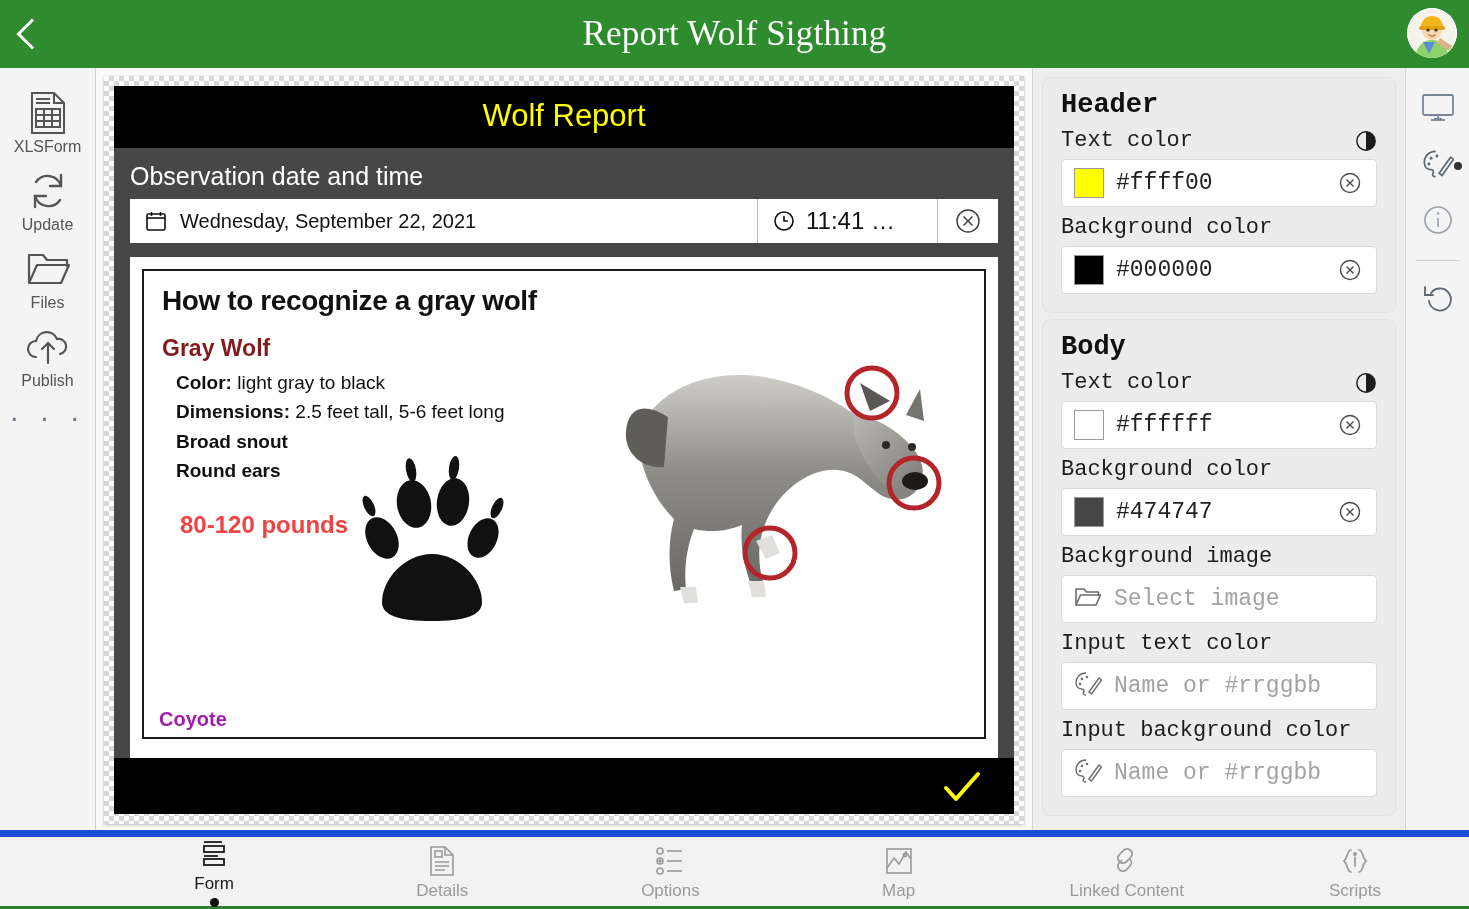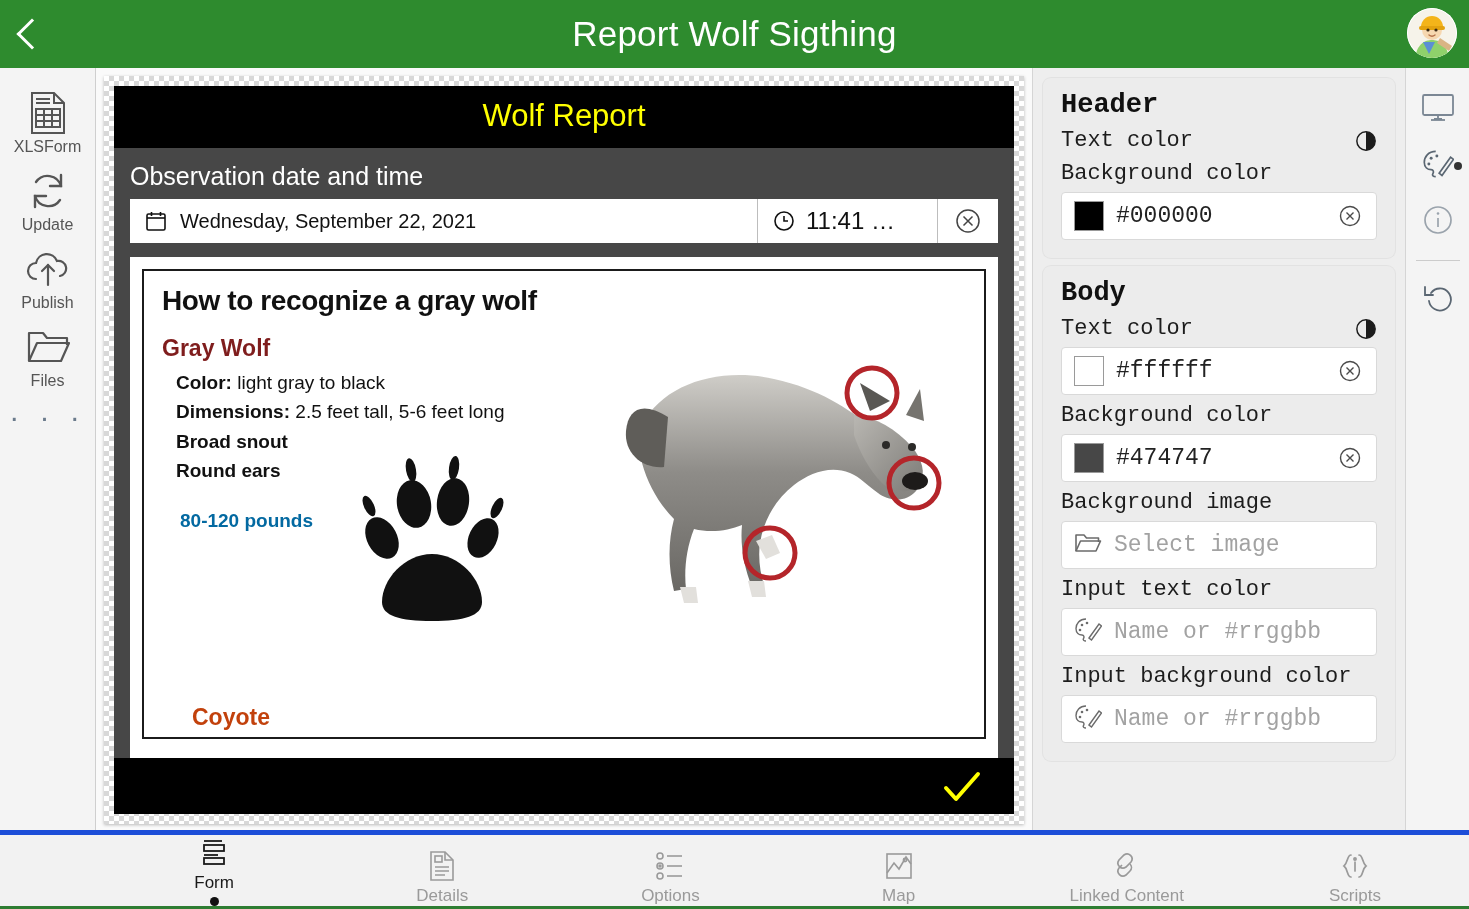--- a/index.html
+++ b/index.html
@@ -19,20 +19,21 @@
   .back-btn {
     width: 56px; height: 68px; display:flex; align-items:center; justify-content:center;
     cursor: pointer;
   }
   .back-chevron { width: 22px; height: 22px; border-left: 3px solid #fff; border-bottom: 3px solid #fff;
     transform: rotate(45deg); margin-left: 8px; }
   .app-title {
     position: absolute; left: 0; right: 0; text-align: center;
     color: #ffffff; font-size: 35px; font-weight: 400; letter-spacing: .2px;
     pointer-events: none;
+    font-family: Liberation Serif, serif;
   }
   .avatar {
     position: absolute; right: 12px; top: 8px; width: 50px; height: 50px;
     border-radius: 50%; overflow: hidden; background: #ffffff; cursor: pointer;
   }
 
   
   .body-row { flex: 1 1 auto; display: flex; min-height: 0; }
 
   
@@ -92,23 +93,23 @@
     margin: 14px 16px 0; background: #ffffff; height: 609px; position: relative; overflow: hidden;
   }
   .note-inner { position: absolute; inset: 12px 12px auto 12px; border: 2px solid #1b1b1b; height: 470px;
     padding: 14px 18px; overflow: hidden; }
   .note-title { font-size: 28px; font-weight: bold; color: #111; letter-spacing: -.4px; }
   .note-h2 { font-size: 23px; font-weight: bold; color: #7f1d1d; margin-top: 18px; }
   .note-list { margin-top: 6px; padding-left: 14px; }
   .note-li { font-size: 19px; color: #111; line-height: 1.55; }
   .note-li b { font-weight: bold; }
   .note-stats { margin-top: 20px; padding-left: 18px; }
-  .note-stats div { font-size: 19px; color: #0369a1; line-height: 1.55; font-weight: bold; }
+  .note-stats div { font-size: 24px; color: #ef4444; line-height: 1.55; font-weight: bold; }
   .note-stats .lite { font-weight: normal; }
-  .note-coyote { position: absolute; left: 48px; bottom: 6px; font-size: 23px; font-weight: bold; color: #c2410c; }
+  .note-coyote { position: absolute; left: 15px; bottom: 6px; font-size: 20px; font-weight: bold; color: #a21caf; }
 
   .wolf-art { position: absolute; right: 0px; top: 34px; width: 360px; height: 360px; }
   .paw-art { position: absolute; left: 212px; top: 175px; width: 160px; height: 175px; }
 
   .form-footer {
     background: #000000; height: 56px; flex: 0 0 56px;
     display: flex; align-items: center; justify-content: flex-end; padding-right: 28px;
   }
 
   
@@ -143,22 +144,22 @@
   }
   .tool-btn { width: 64px; height: 56px; display: flex; align-items: center; justify-content: center;
     position: relative; cursor: pointer; }
   .tool-dot { position: absolute; right: 8px; top: 24px; width: 8px; height: 8px; border-radius: 50%;
     background: #333; }
   .rail-div { width: 44px; height: 1px; background: #cccccc; margin: 10px 0; }
 
   
   .tabbar {
     height: 79px; flex: 0 0 79px; background: #f2f2f2;
-    border-top: 5px solid #1d4ed8; border-bottom: 3px solid #2e7d32;
-    display: flex; align-items: flex-end; padding-left: 100px;
+    border-top: 7px solid #1d4ed8; border-bottom: 3px solid #2e7d32;
+    display: flex; align-items: center; padding-left: 100px;
   }
   .tab {
     flex: 1 1 0; display: flex; flex-direction: column; align-items: center;
     justify-content: center; cursor: pointer; position: relative; gap: 2px;
   }
   .tab .ico { height: 36px; display: flex; align-items: center; justify-content: center; }
   .tab-label { font-size: 17px; color: #9a9a9a; }
   .tab.active .tab-label { color: #1a1a1a; }
   .tab-dot { width: 9px; height: 9px; border-radius: 50%; background: #111; margin-top: 2px; }
 </style>
@@ -213,37 +214,37 @@
             <path d="M9 27 A14 14 0 0 0 34 31"></path>
             <path d="M35 6 v11 h-11"></path>
             <path d="M9 38 v-11 h11"></path>
           </svg>
         </span>
         <span class="side-label">Update</span>
       </div>
 
       <div class="side-item">
         <span class="ico">
+          <svg width="46" height="40" viewBox="0 0 46 40" fill="none" stroke="#555" stroke-width="2.2" stroke-linejoin="round">
+            <path d="M4 34 V6 h14 l4 5 h20 v7"></path>
+            <path d="M4 34 L12 16 h32 L36 34 Z"></path>
+          </svg>
+        </span>
+        <span class="side-label">Files</span>
+      </div>
+
+      <div class="side-item">
+        <span class="ico">
           <svg width="48" height="40" viewBox="0 0 48 40" fill="none" stroke="#555" stroke-width="2.2" stroke-linecap="round">
             <path d="M12 30 a8 8 0 0 1 0-16 a11 11 0 0 1 21 -2 a7.5 7.5 0 0 1 3 15"></path>
             <path d="M24 36 V16"></path>
             <path d="M18 22 l6 -6 l6 6"></path>
           </svg>
         </span>
         <span class="side-label">Publish</span>
-      </div>
-
-      <div class="side-item">
-        <span class="ico">
-          <svg width="46" height="40" viewBox="0 0 46 40" fill="none" stroke="#555" stroke-width="2.2" stroke-linejoin="round">
-            <path d="M4 34 V6 h14 l4 5 h20 v7"></path>
-            <path d="M4 34 L12 16 h32 L36 34 Z"></path>
-          </svg>
-        </span>
-        <span class="side-label">Files</span>
       </div>
 
       <div class="side-dots">· · ·</div>
     </div>
 
     <div class="center">
       <div class="checker-frame">
         <div class="phone">
 
           <div class="form-header">Wolf Report</div>
@@ -367,20 +368,30 @@
       <div class="prop-card first">
         <div class="prop-title">Header</div>
 
         <div class="prop-label-row">
           <span class="prop-label">Text color</span>
           <svg class="contrast-icon" viewBox="0 0 24 24">
             <circle cx="12" cy="12" r="10" fill="none" stroke="#1c1c1c" stroke-width="1.6"></circle>
             <path d="M12 2 A10 10 0 0 1 12 22 Z" fill="#1c1c1c"></path>
           </svg>
         </div>
+        <div class="prop-input">
+          <span class="swatch" style="background:#ffff00"></span>
+          <span class="prop-value">#ffff00</span>
+          <span class="clearbtn">
+            <svg width="26" height="26" viewBox="0 0 26 26" fill="none" stroke="#4a4a4a" stroke-width="1.4">
+              <circle cx="13" cy="13" r="9.5"></circle>
+                <path d="M9.5 9.5 l7 7 M16.5 9.5 l-7 7"></path>
+            </svg>
+          </span>
+        </div>
 
         <div class="prop-label-row">
           <span class="prop-label">Background color</span>
         </div>
         <div class="prop-input">
           <span class="swatch" style="background:#000000"></span>
           <span class="prop-value">#000000</span>
           <span class="clearbtn">
             <svg width="26" height="26" viewBox="0 0 26 26" fill="none" stroke="#4a4a4a" stroke-width="1.4">
               <circle cx="13" cy="13" r="9.5"></circle>

